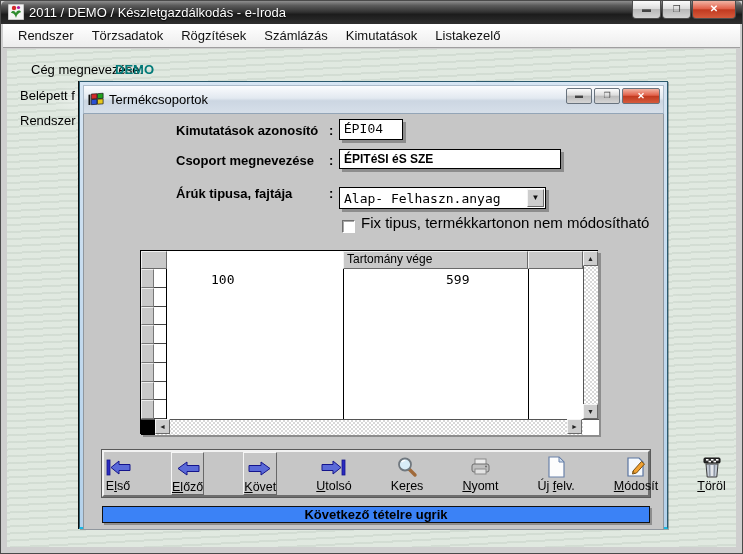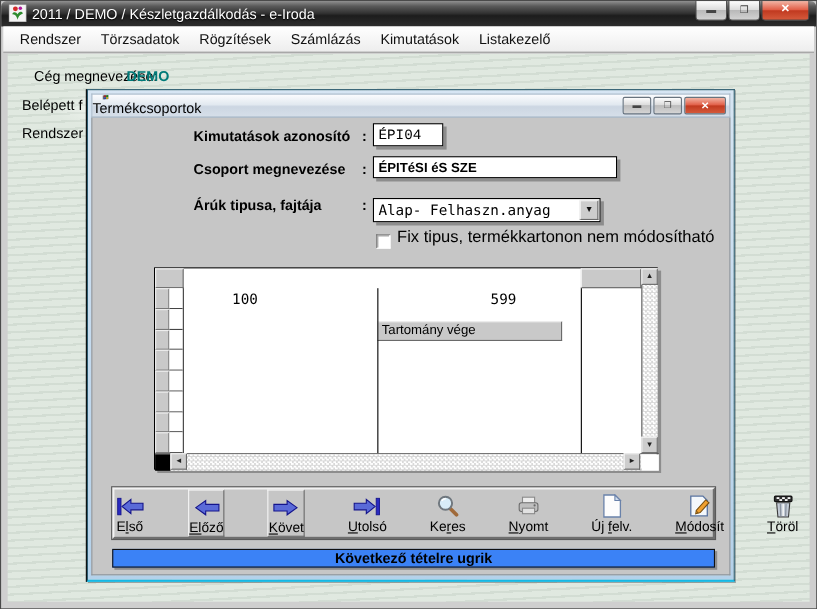--- a/index.html
+++ b/index.html
@@ -37,23 +37,23 @@
   .bg-label { position:absolute; font-size:13px; color:#000; white-space:nowrap; }
   .bg-company-label { left:24px; top:13px; }
   .bg-company-value { left:108px; top:13px; color:#007a78; font-weight:bold; }
   .bg-user-label { left:13px; top:39px; }
   .bg-system-label { left:13px; top:64px; }
 
   
   .dialog { position:absolute; left:78px; top:80px; width:589px; height:448px; z-index:5;
     padding:3px; border:1px solid #2b5a6e; border-bottom:2px solid #16b8e4;
     background:linear-gradient(#d6e5f3,#b4d1ea); box-shadow:-1px 0 0 #0c0c0c, 1px 1px 0 rgba(20,40,50,.35); }
-  .dlg-titlebar { position:relative; height:22px; display:flex; align-items:flex-start;
+  .dlg-titlebar { position:relative; height:29px; display:flex; align-items:center;
     background:linear-gradient(#fbfcfe,#e2e9f0 45%,#ccd6e2 55%,#d6dfe9);
-    border:1px solid #aebdcb; border-bottom-color:#93a5b7;flex-direction:column; }
+    border:1px solid #aebdcb; border-bottom-color:#93a5b7; }
   .dlg-icon { width:18px; height:15px; margin:0 4px 0 3px; }
   .dlg-title { font-size:13px; color:#000; white-space:nowrap; }
   .dlg-buttons { position:absolute; right:3px; top:2px; display:flex; }
   .dcb { width:26px; height:16px; margin-left:2px; border:1px solid #68737e; border-radius:2px;
     background:linear-gradient(#fdfdfd,#dcdcdc 45%,#bcbcbc 50%,#d5d5d5); color:#444;
     font-size:8px; text-align:center; line-height:14px; }
   .dcb.close { width:38px; background:linear-gradient(#f2b4a4,#e2614a 45%,#c13a20 52%,#d55a3c); color:#fff; font-weight:bold; font-size:9px; }
 
   .dlg-client { position:relative; height:416px; background:#c6c6c6; border:1px solid #90979e; border-top:none; }
 
@@ -73,21 +73,21 @@
     border:1px solid; border-color:#6e6e6e #fff #fff #6e6e6e; box-shadow:inset 1px 1px 0 #a8a8a8; }
   .checkbox-label { position:absolute; left:277px; top:100px; font-size:15px; color:#000; white-space:nowrap; }
 
   
   .table { position:absolute; left:56px; top:136px; width:458px; height:184px; background:#fff;
     border:1px solid #000; box-shadow:3px 3px 0 #8d8d8d; }
   .hcell { position:absolute; top:0; height:18px; background:#c9c9c9; border:1px solid;
     border-color:#f2f2f2 #6a6a6a #6a6a6a #f2f2f2; font-size:12px; color:#000; padding-left:3px; line-height:15px; white-space:nowrap; overflow:hidden; }
   .hcorner { left:0; width:26px; }
   .th1 { left:26px; width:176px; }
-  .th2 { left:202px; width:168px;margin-top:48px; }
+  .th2 { left:202px; width:185px; }
   .th3 { left:387px; width:55px; }
   .gcol1 { position:absolute; left:0; top:18px; width:13px; height:150px; display:flex; flex-direction:column; }
   .gcol1 div { flex:1; background:#c9c9c9; border:1px solid; border-color:#eee #777 #777 #eee; }
   .gcol2 { position:absolute; left:13px; top:18px; width:13px; height:150px; display:flex; flex-direction:column; border-right:1px solid #000; }
   .gcol2 div { flex:1; background:#fff; border-bottom:1px solid #444; }
   .vline { position:absolute; top:18px; width:1px; height:150px; background:#000; }
   .cellval { position:absolute; top:21px; font-family:"DejaVu Sans Mono",monospace; font-size:13px; color:#000; }
 
   .vscroll { position:absolute; left:442px; top:0; width:15px; height:168px;
     background:repeating-conic-gradient(#ffffff 0% 25%, #d8d8d8 0% 50%) 0 0 / 4px 4px; border-left:1px solid #555; }

